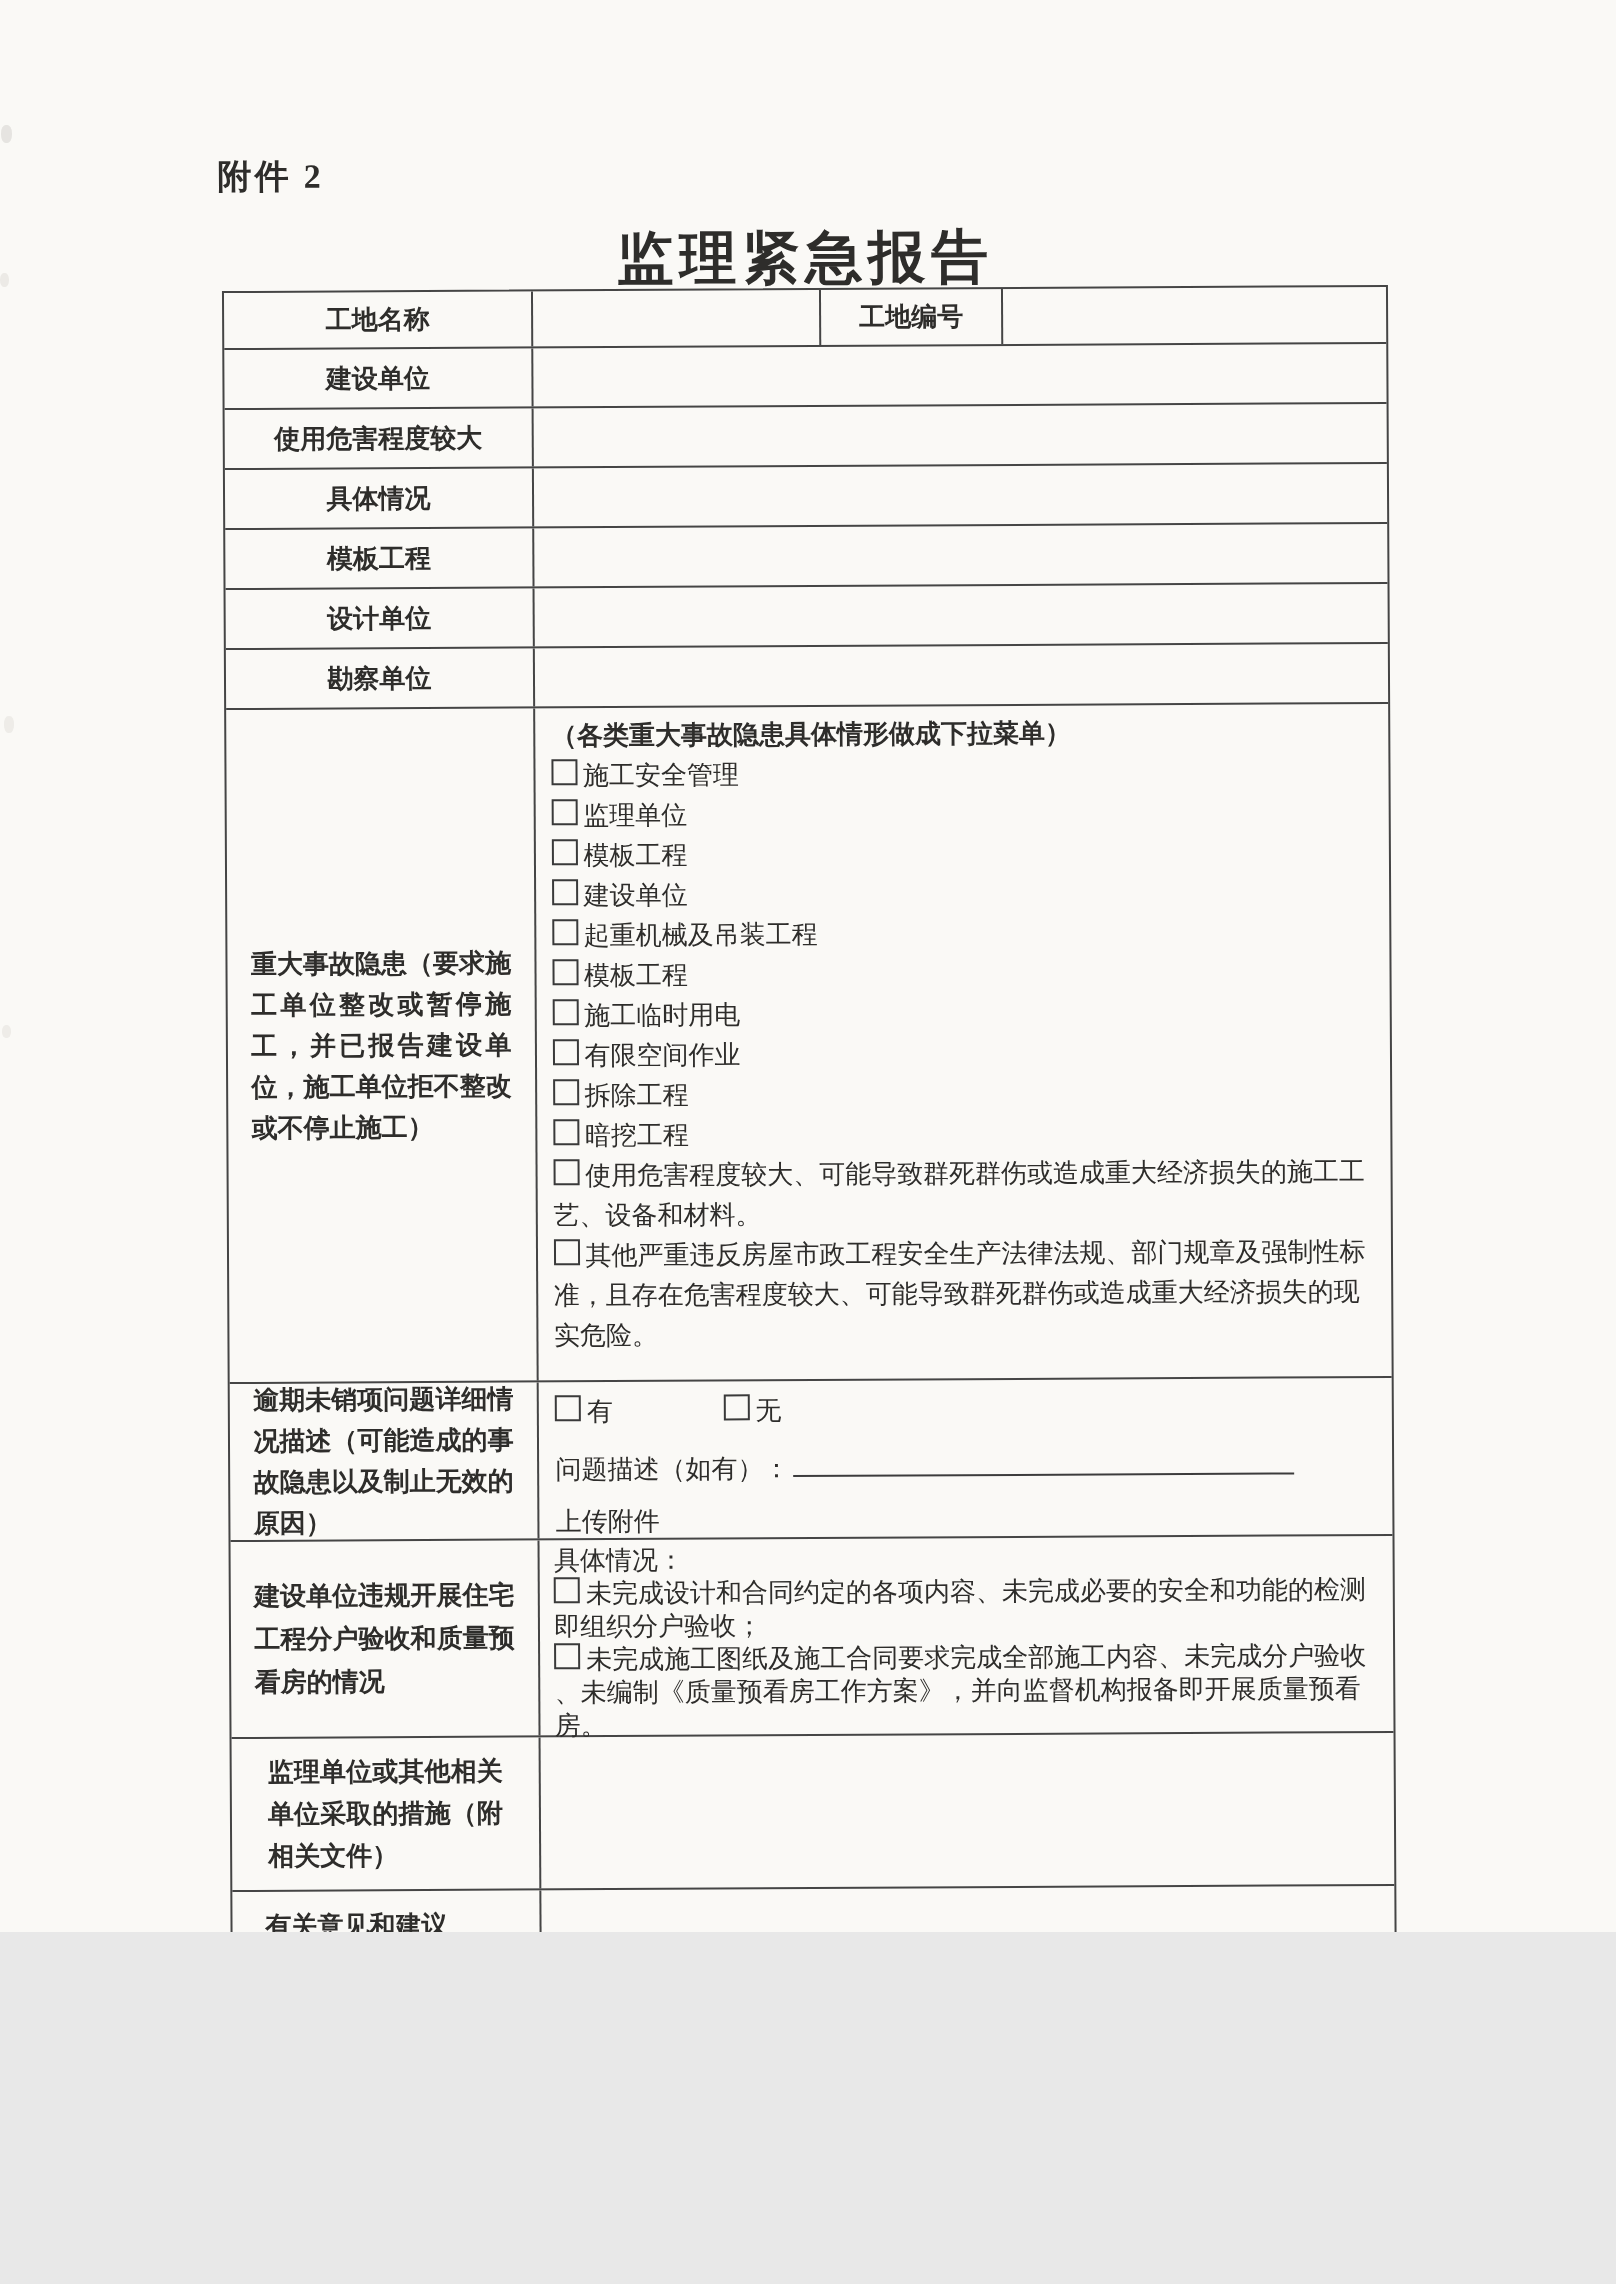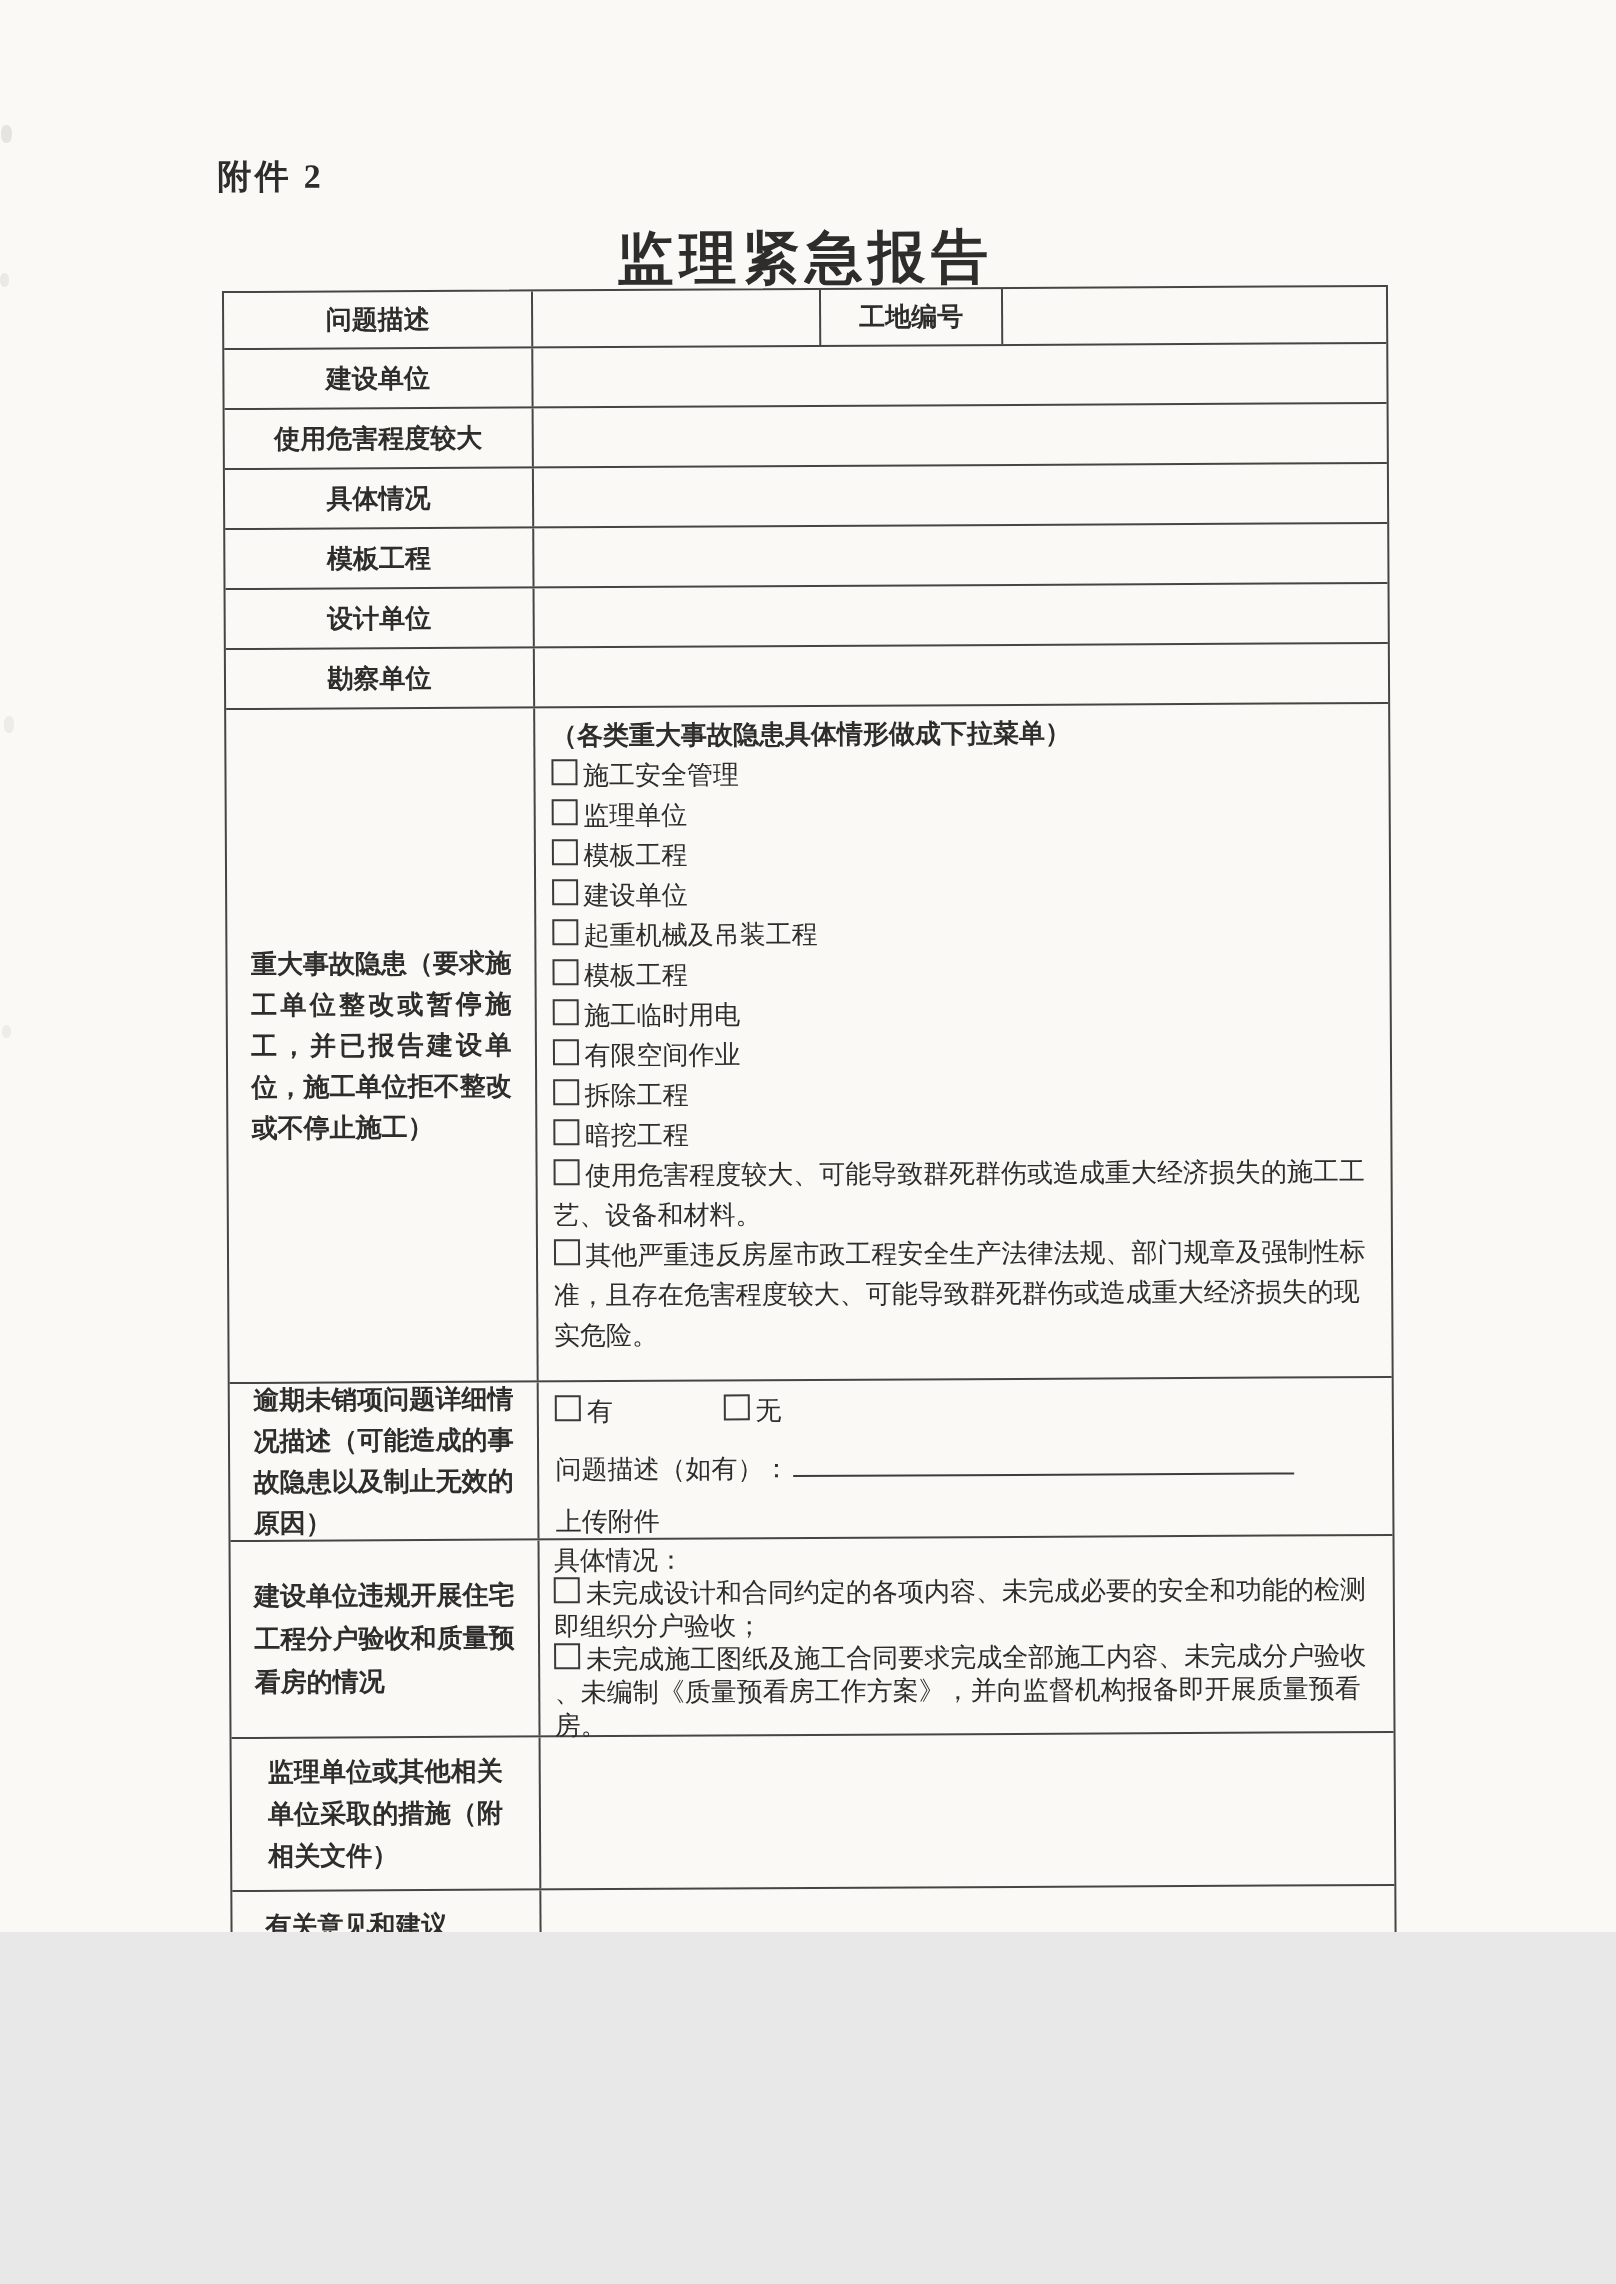--- a/index.html
+++ b/index.html
@@ -89,21 +89,21 @@
 
   <div class="sheet">
 
     <div class="attachment">附件 2</div>
     <h1 class="title">监理紧急报告</h1>
 
     <div class="form-table">
 
       <div class="row first r1">
         <div class="cell label-cell w-label vline">
-          <span>问题描述</span>
+          <span>工地名称</span>
         </div>
         <div class="cell c2 vline"></div>
         <div class="cell c3 label-cell vline">
           <span>工地编号</span>
         </div>
         <div class="cell c4"></div>
       </div>
 
       <div class="row r-unit">
         <div class="cell label-cell w-label vline">

